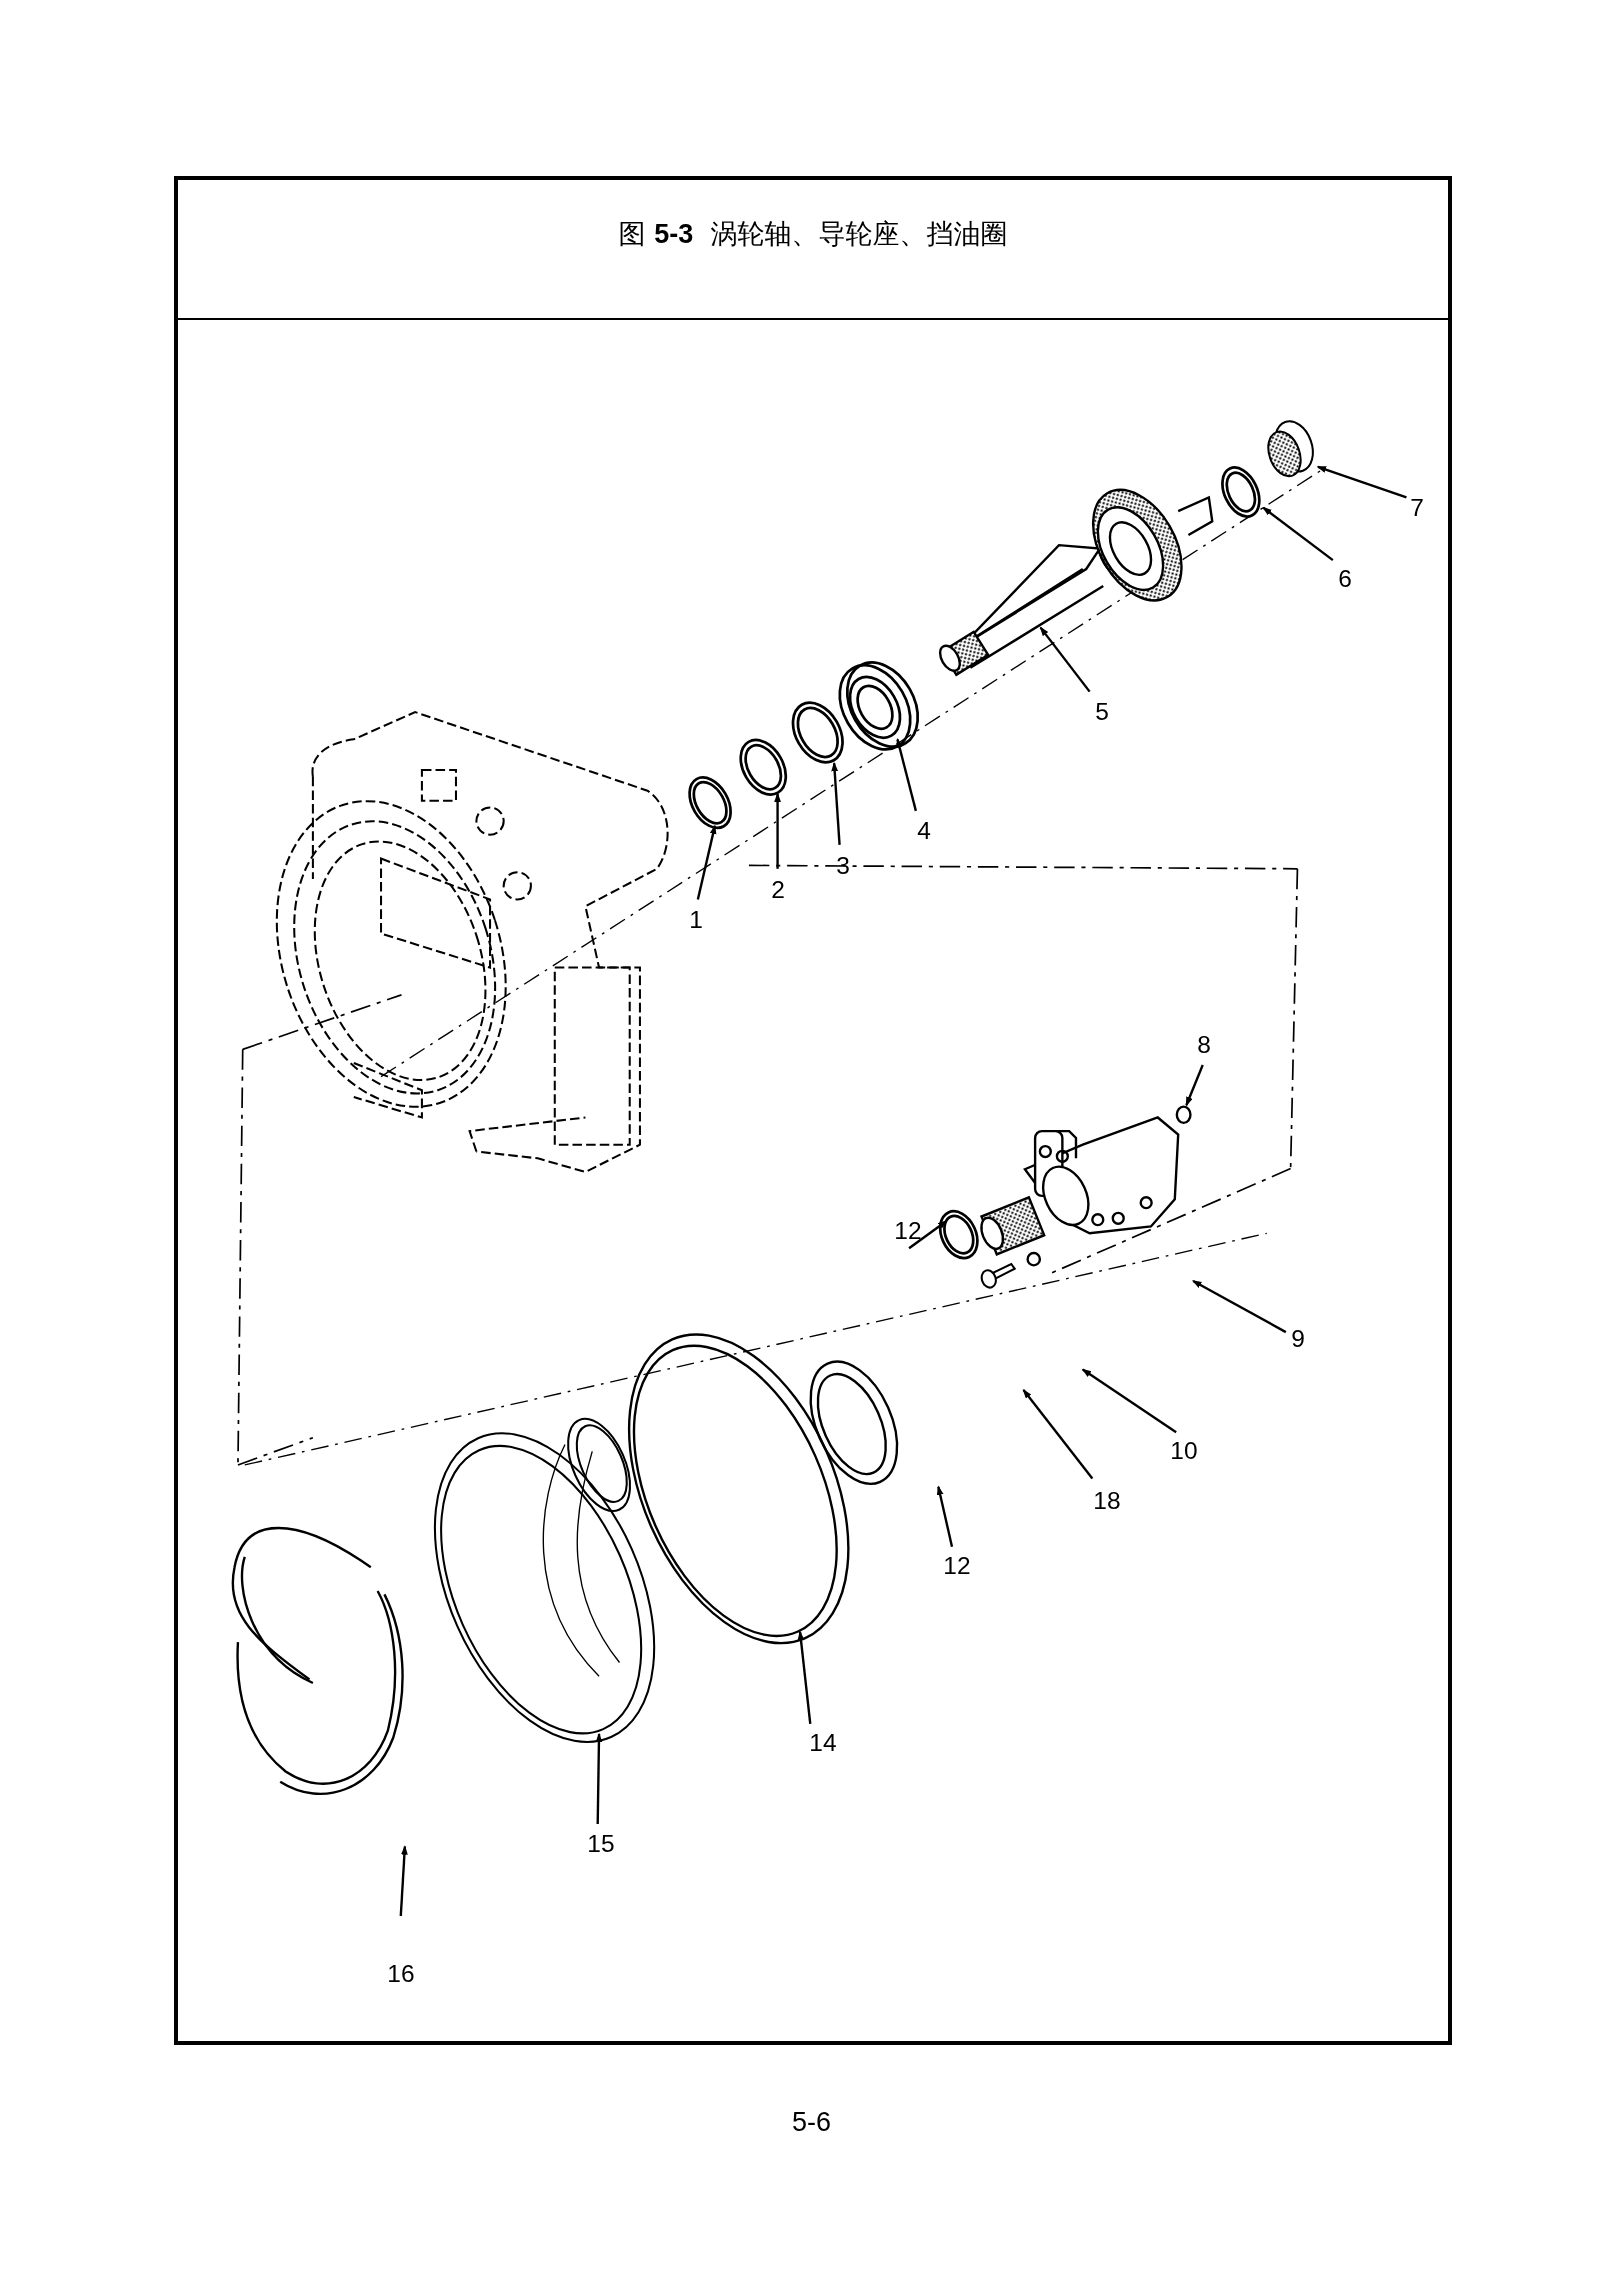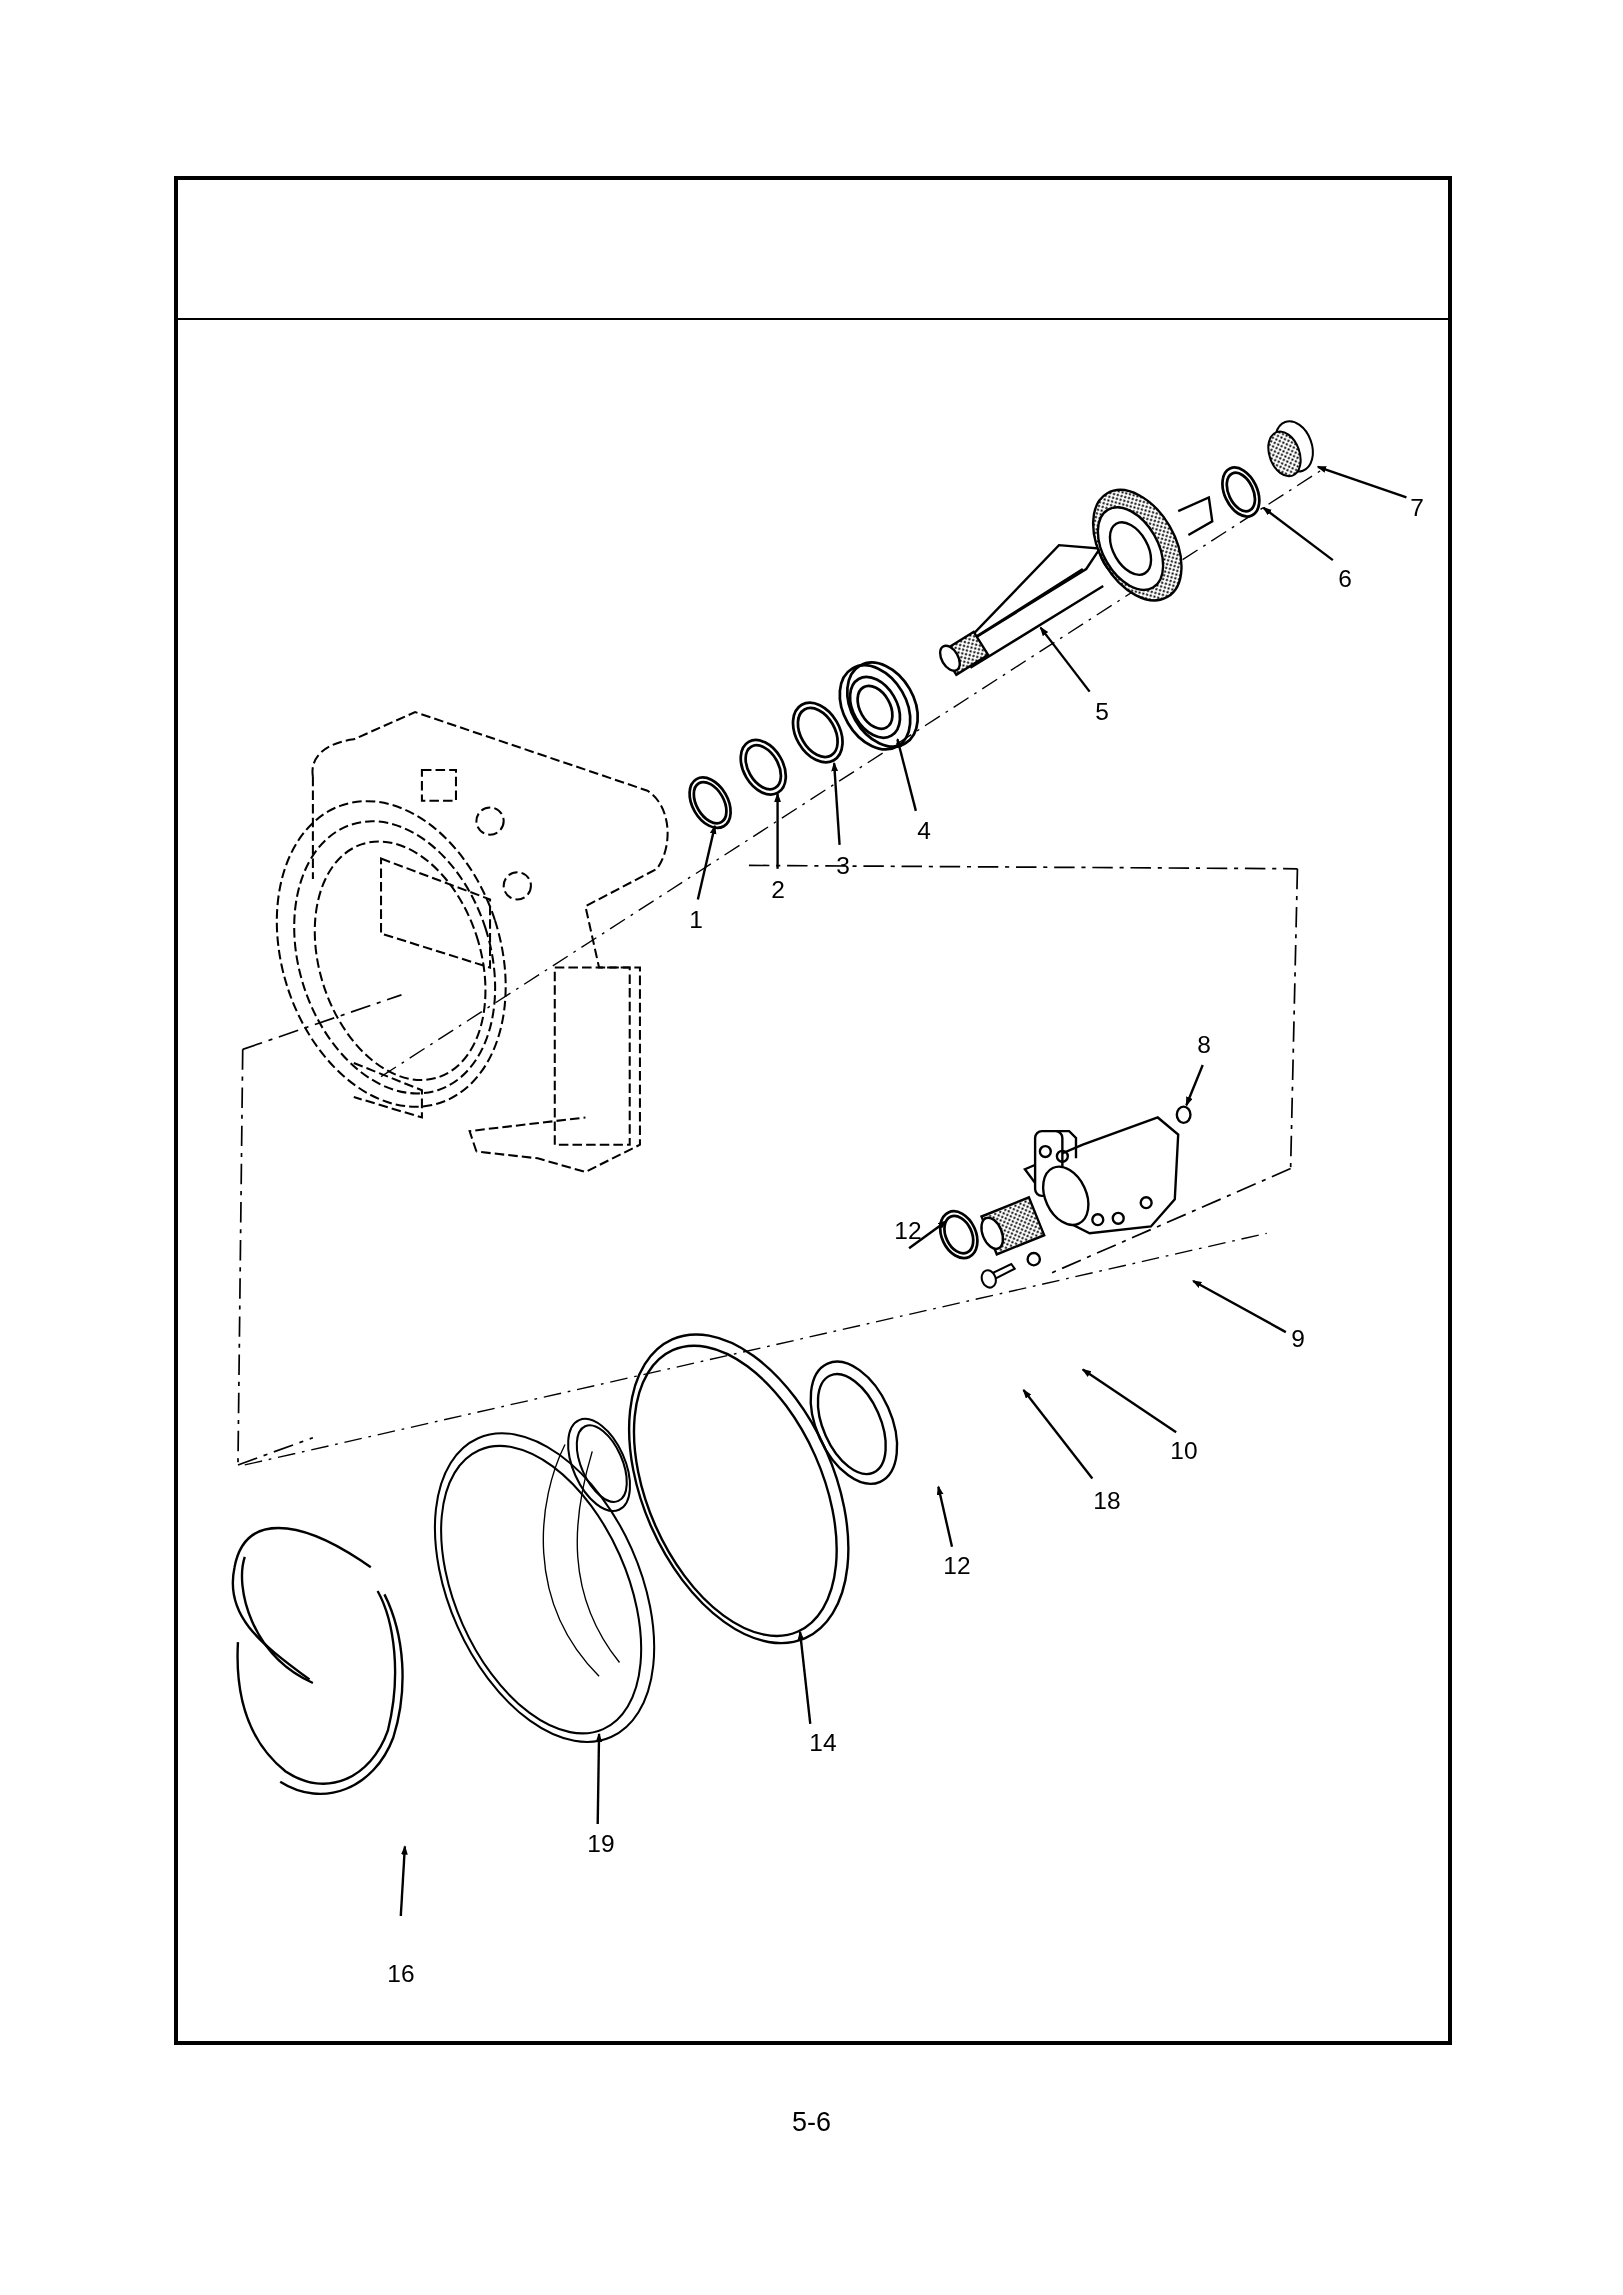--- a/index.html
+++ b/index.html
@@ -12,20 +12,21 @@
   .diagram{position:absolute;left:0;top:140px;width:1270px;height:1721px;}
   .diagram svg{position:absolute;left:0;top:0;}
   .callout{position:absolute;font-size:24.5px;line-height:27px;transform:translate(-50%,-50%);white-space:nowrap;}
   .page-number{position:absolute;left:0;right:0;top:2107px;text-align:center;font-size:27px;line-height:30px;}
 </style>
 </head>
 <body>
 
 <div class="frame">
   <div class="header">
+    <div class="title-cn"><span>图</span> <b>5-3</b>&nbsp; <span>涡轮轴、导轮座、挡油圈</span></div>
   </div>
 
   <div class="diagram">
 
     <svg width="1270" height="1721" viewBox="262 470 1864 2525" xmlns="http://www.w3.org/2000/svg">
       <defs>
         <marker id="ah" markerWidth="14" markerHeight="14" refX="12" refY="5" orient="auto" markerUnits="userSpaceOnUse">
           <path d="M0,0 L14,5 L0,10 Z" fill="#000"></path>
         </marker>
         <pattern id="knurl" width="8" height="8" patternUnits="userSpaceOnUse">
@@ -195,19 +196,19 @@
     <div class="callout" style="left:924px;top:391px;">5</div>
     <div class="callout" style="left:1167px;top:258px;">6</div>
     <div class="callout" style="left:1239px;top:187px;">7</div>
     <div class="callout" style="left:1026px;top:724px;">8</div>
     <div class="callout" style="left:1120px;top:1018px;">9</div>
     <div class="callout" style="left:1006px;top:1130px;">10</div>
     <div class="callout" style="left:929px;top:1180px;">18</div>
     <div class="callout" style="left:730px;top:910px;">12</div>
     <div class="callout" style="left:779px;top:1245px;">12</div>
     <div class="callout" style="left:645px;top:1422px;">14</div>
-    <div class="callout" style="left:423px;top:1523px;">19</div>
+    <div class="callout" style="left:423px;top:1523px;">15</div>
     <div class="callout" style="left:223px;top:1614px;margin-top:39px;">16</div>
   </div>
 </div>
 
 <div class="page-number">5-6</div>
 
 
 </body></html>

